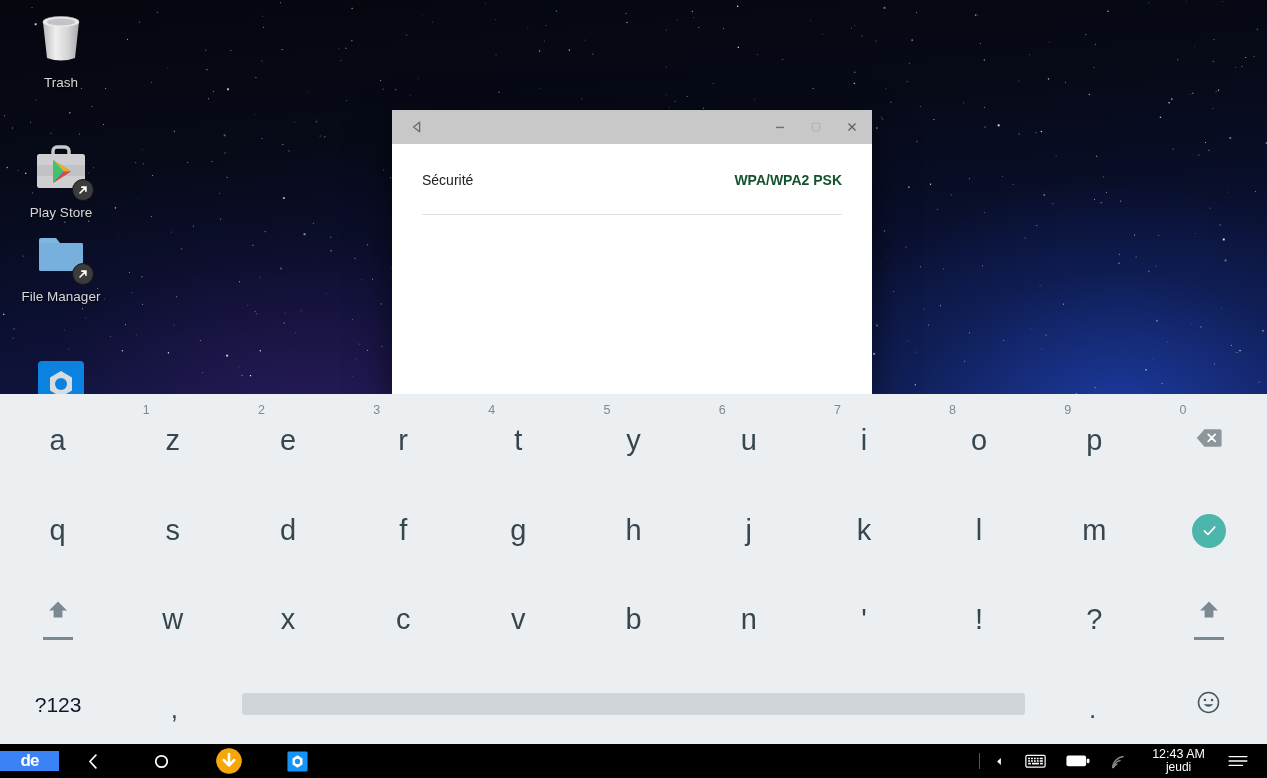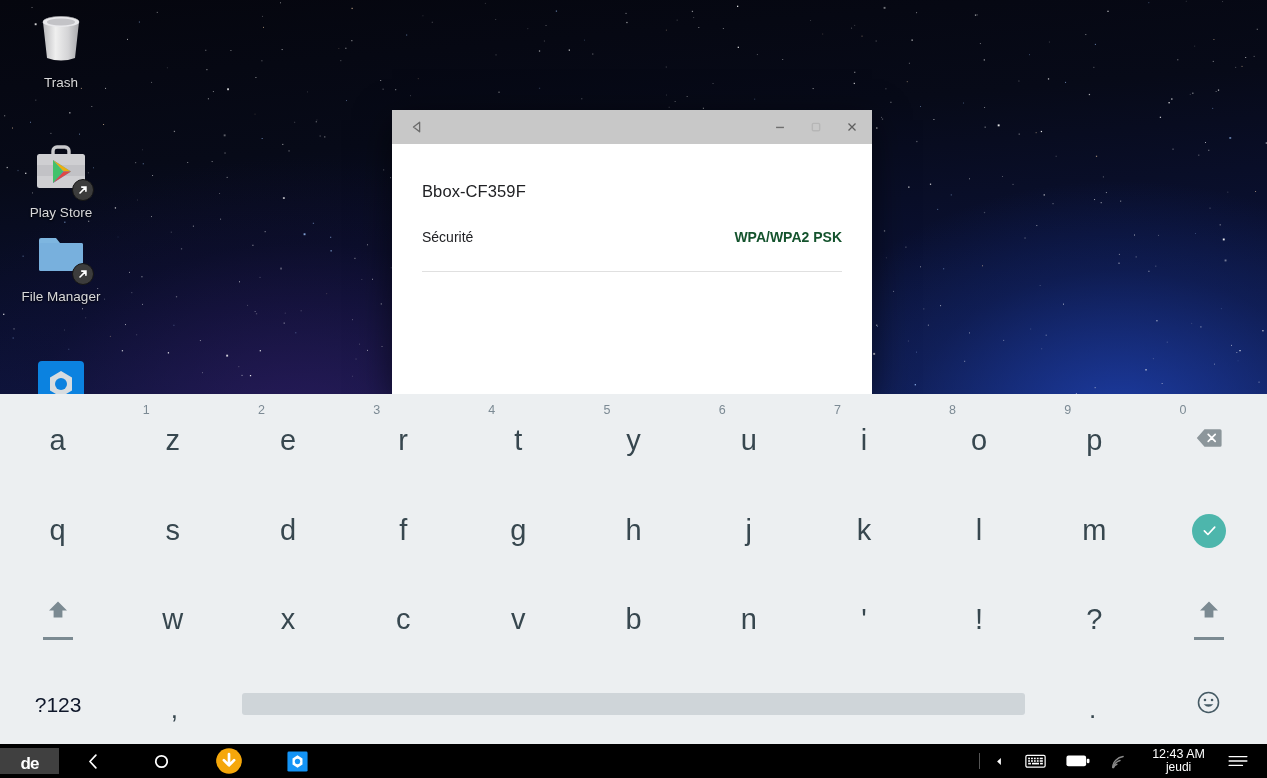--- a/index.html
+++ b/index.html
@@ -120,22 +120,22 @@
     width:34px; height:34px; border-radius:50%; background:#4db6ac;
     display:flex; align-items:center; justify-content:center;
   }
 
   
   #navbar{
     position:absolute; left:0; top:744px; width:1267px; height:34px;
     background:#000; display:flex; align-items:center;
   }
   #nav-logo{
-    width:59px; height:26px; background:#404040;
-    display:flex; align-items:flex-end; justify-content:center; cursor:pointer;
+    width:59px; height:20px; background:#3b82f6;
+    display:flex; align-items:center; justify-content:center; cursor:pointer;
   }
   #nav-left{ display:flex; align-items:center; }
   .nav-btn{
     width:68px; height:34px; display:flex; align-items:center; justify-content:center;
     cursor:pointer;
   }
   #nav-right{
     margin-left:auto; display:flex; align-items:center; padding-right:8px;
   }
   .sys-item{
@@ -673,21 +673,20 @@
       </span>
       <span class="win-btn">
         <svg viewBox="0 0 16 16" width="14" height="14">
             <path d="M4 4 L12 12 M12 4 L4 12" stroke="#5f5f5f" stroke-width="1.5"></path>
           </svg>
       </span>
     </span>
   </div>
 
   <div id="dlg-body">
-    <div id="dlg-ssid">Bbox-CF359F</div>
 
     <div class="row" id="row-security">
       <span class="row-label">Sécurité</span>
       <span class="row-value">WPA/WPA2 PSK</span>
     </div>
 
 
     <div id="divider"></div>
 
   </div>

